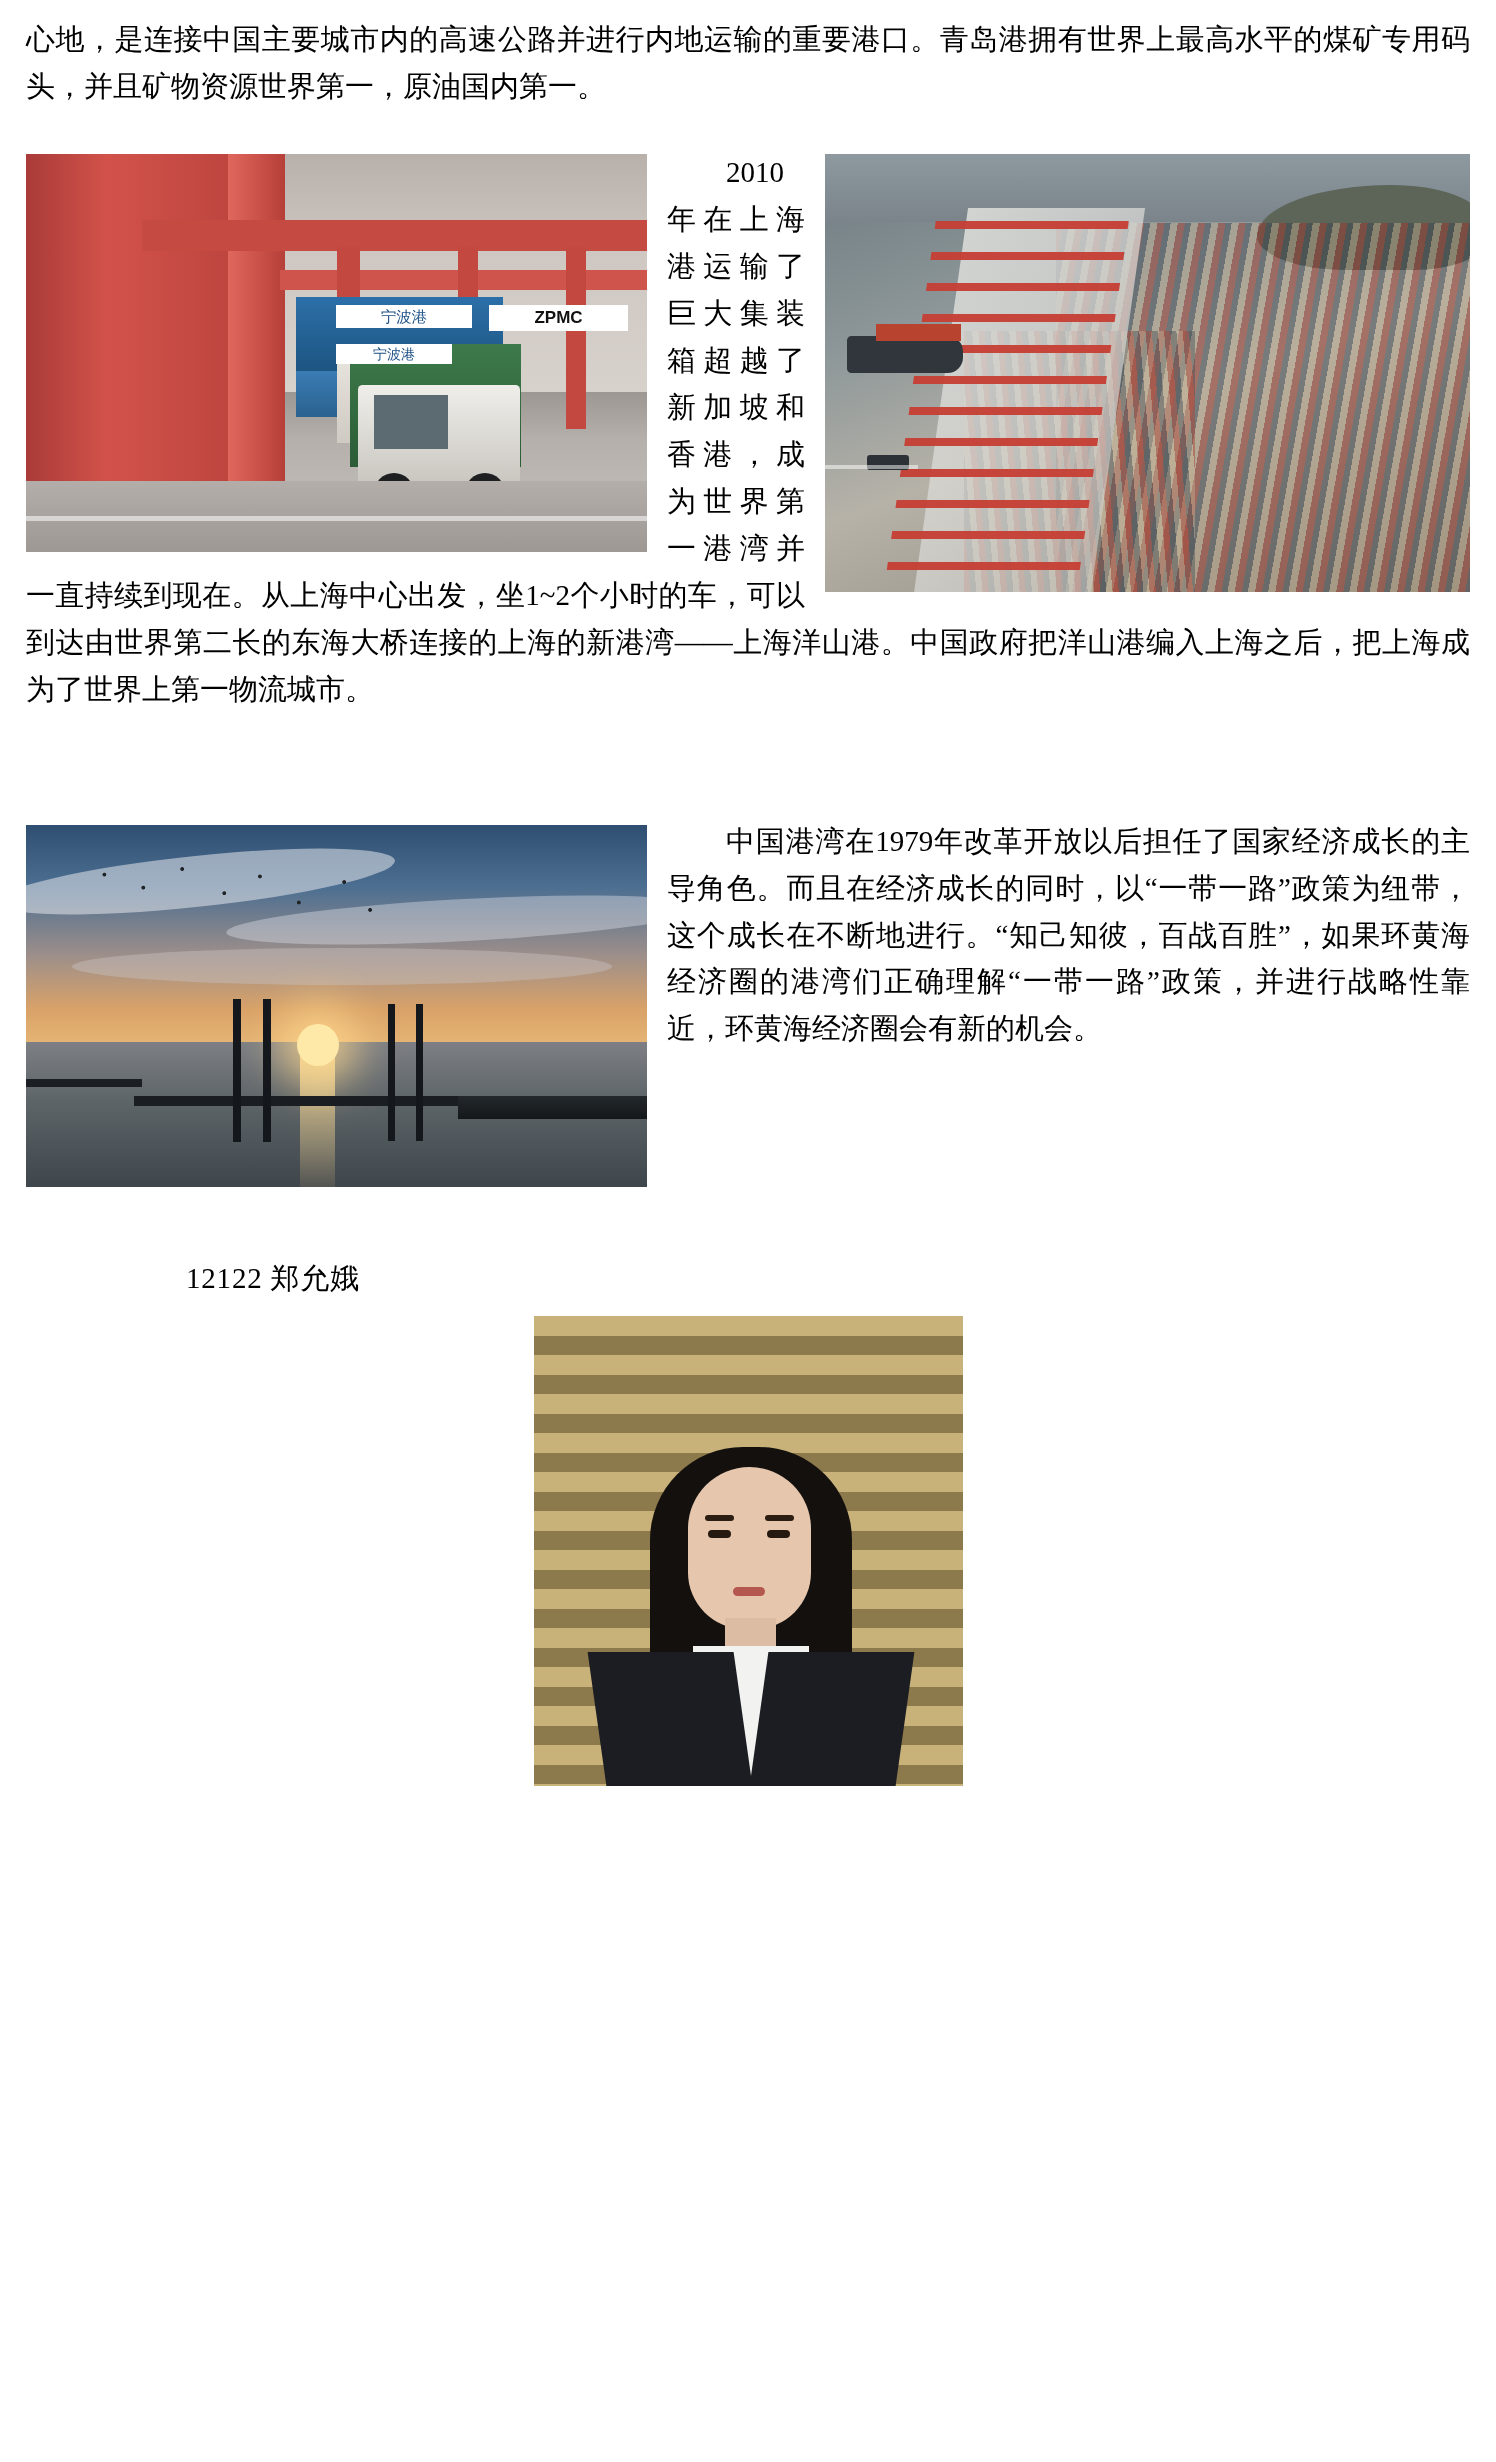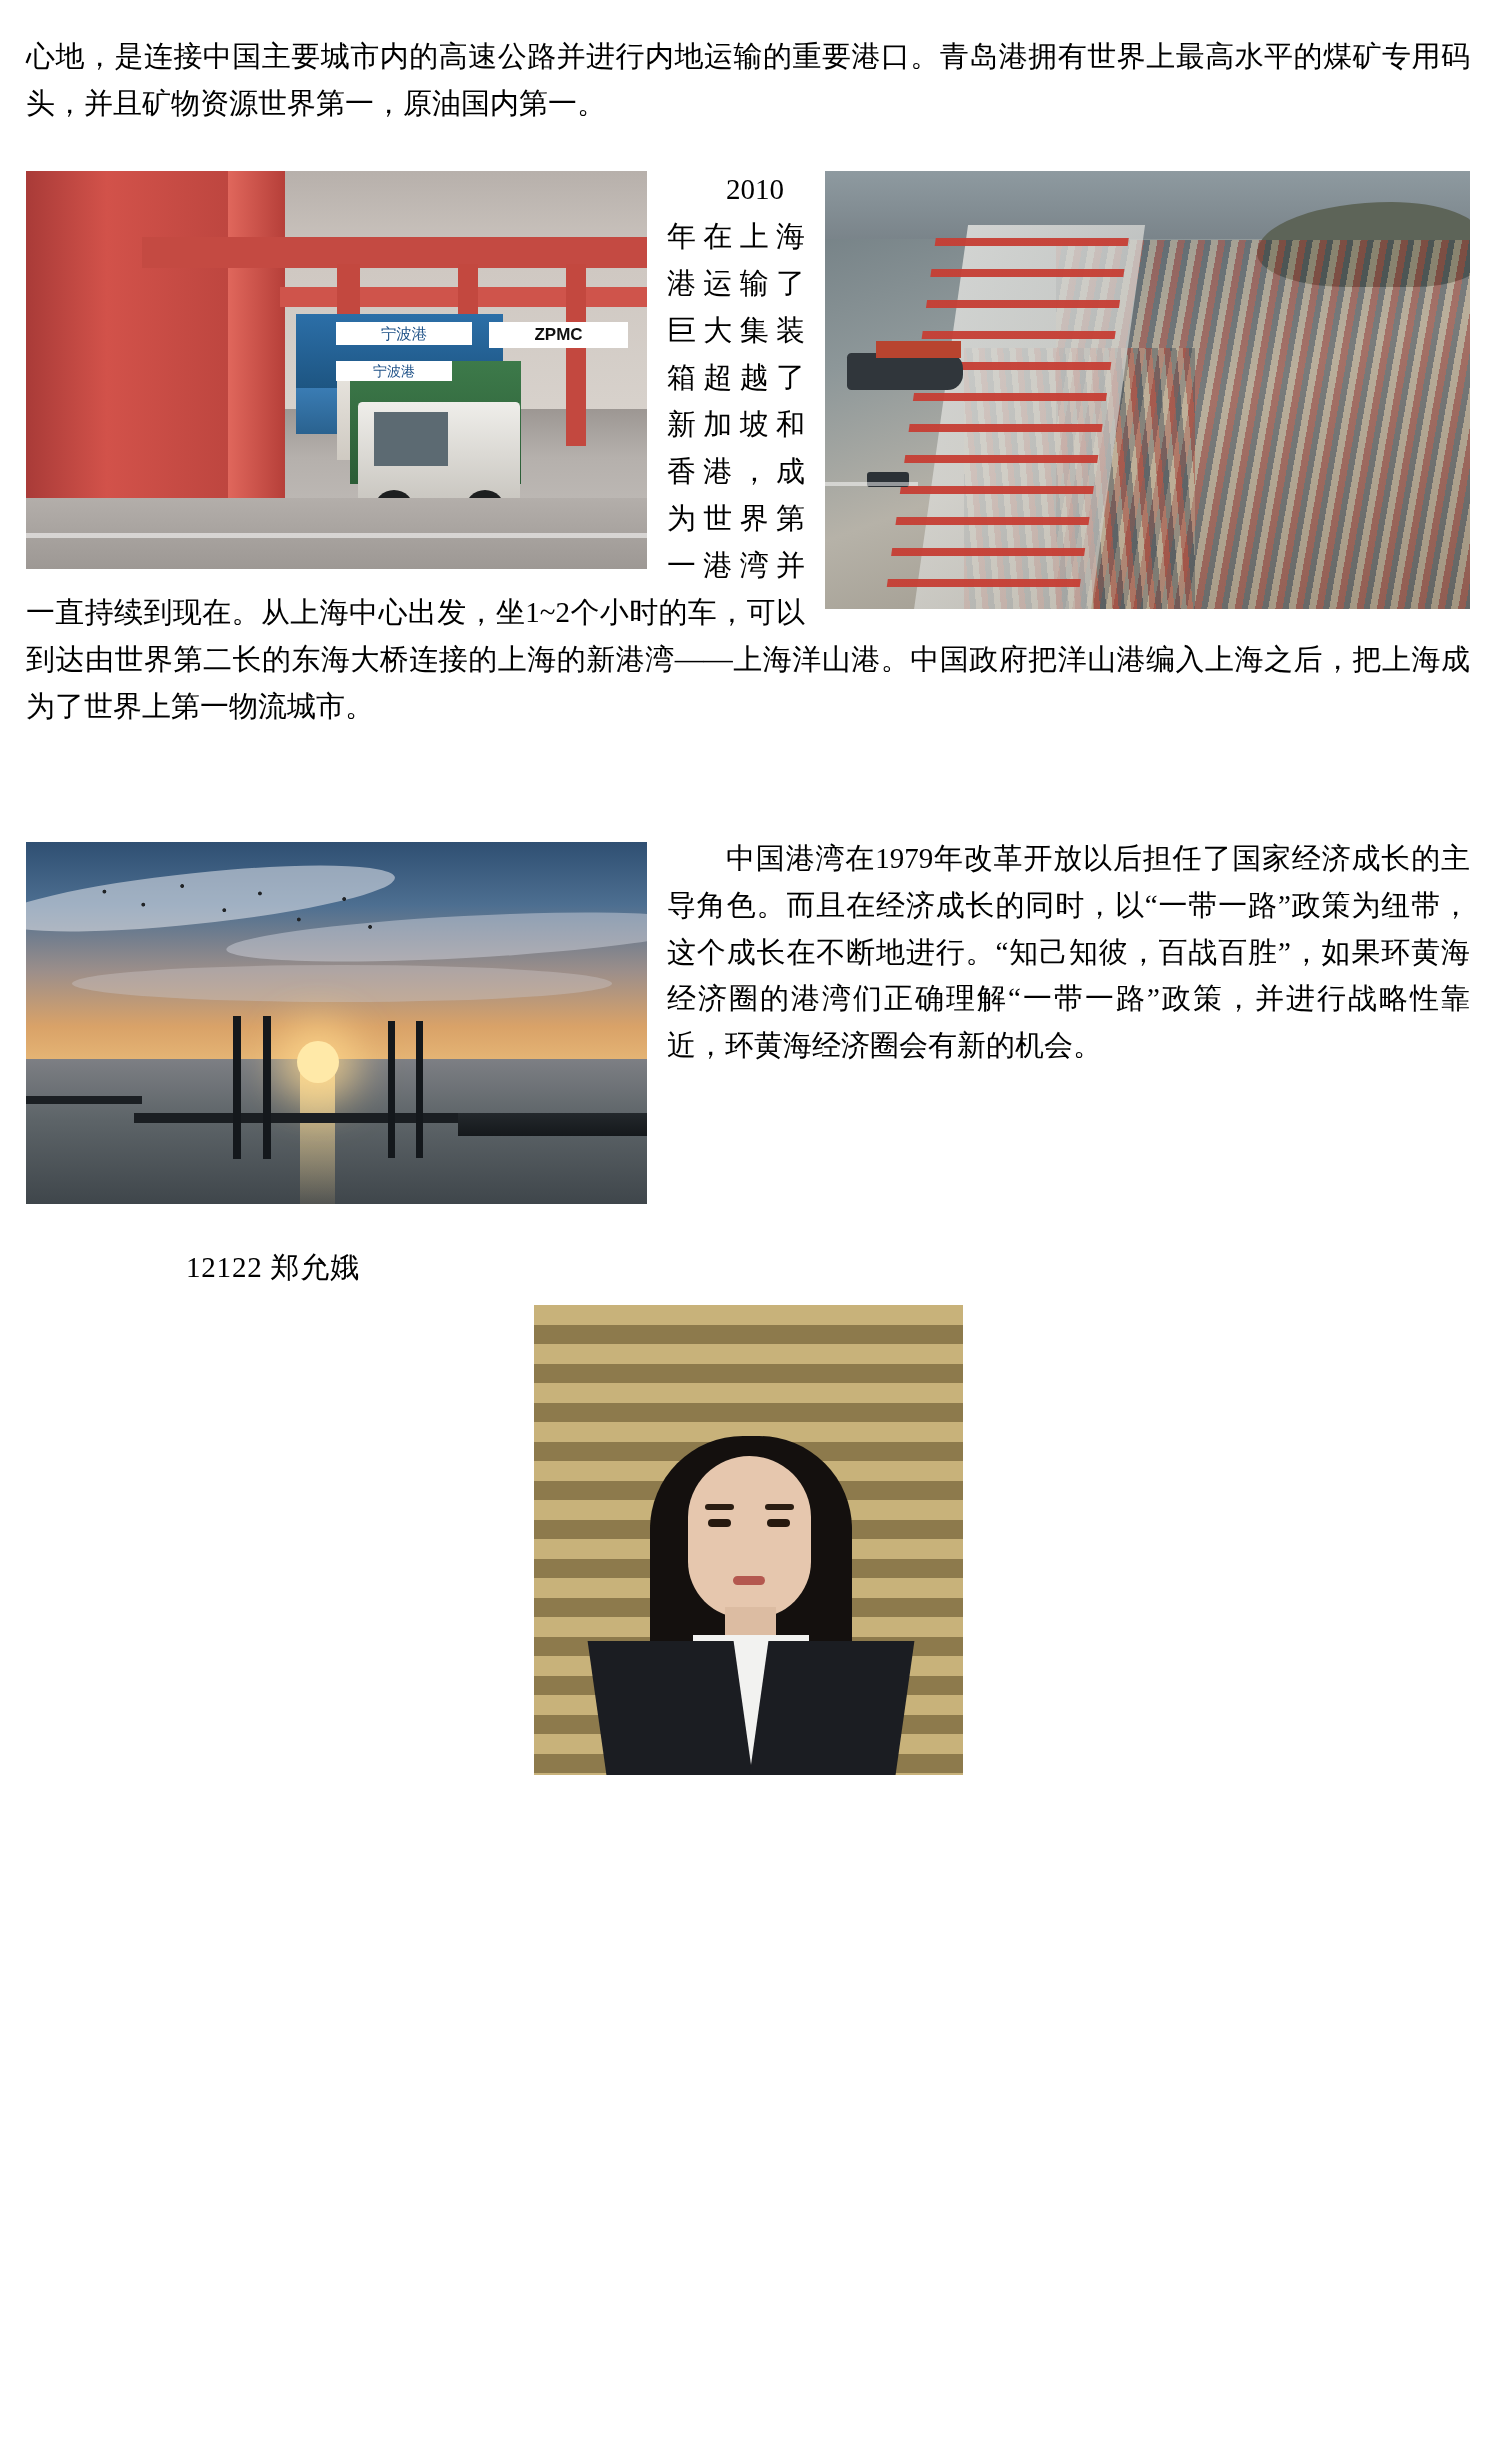--- a/index.html
+++ b/index.html
@@ -24,21 +24,21 @@
     font-size: 29px;
     line-height: 1.62;
     text-align: justify;
     text-justify: inter-ideograph;
     margin: 0;
   }
   .para.indent2 { text-indent: 59px; }
 
   
   .intro {
-    margin-top: 19px;
+    margin-top: 2px;
     margin-bottom: 39px;
   }
 
   
   .sec2 { position: relative; overflow: hidden; }
   .img-crane {
     float: left;
     width: 621px;
     height: 398px;
     margin: 4.6px 20px 7.7px 0;
@@ -67,21 +67,21 @@
     width: 621px;
     height: 362px;
     margin: 7.7px 20px 4.6px 0;
     position: relative;
     overflow: hidden;
     background: #24384c;
   }
 
   
   .author-row {
-    margin-top: 39px;
+    margin-top: 67px;
     position: relative;
     height: 31px;
     text-align: center;
   }
   .author-name {
     position: absolute;
     left: 160px;
     top: 0;
     font-size: 29px;
     letter-spacing: 0.8px;

